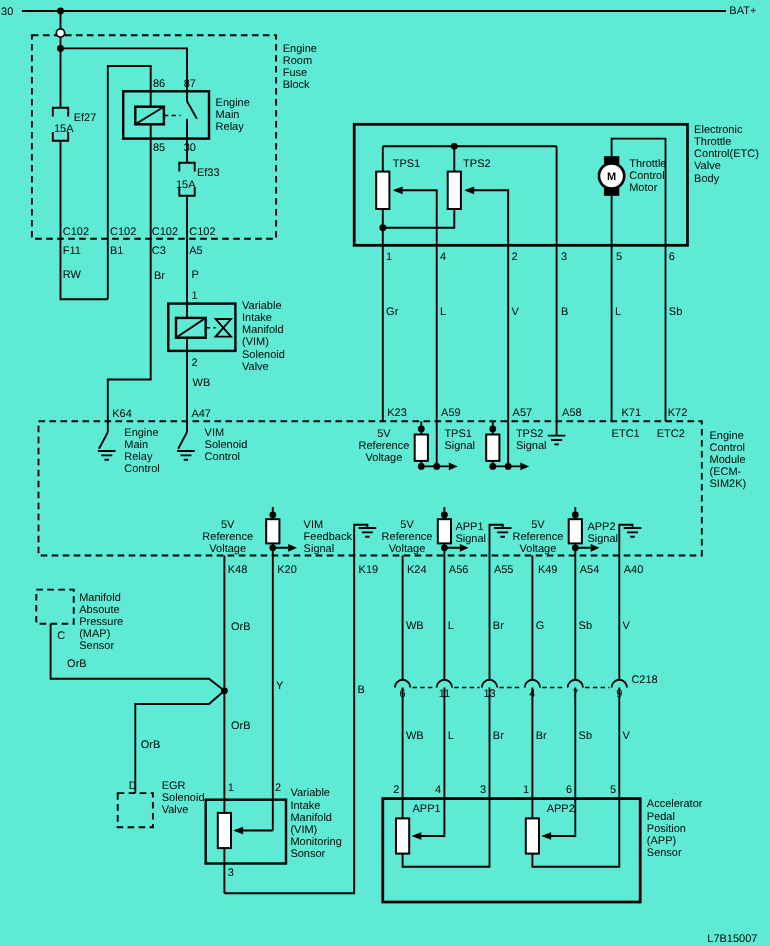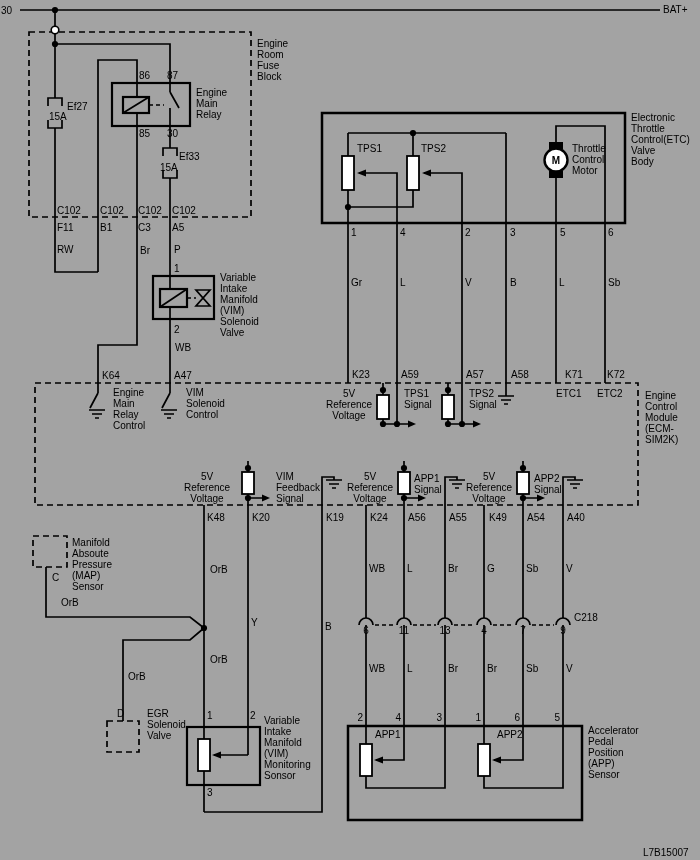--- a/index.html
+++ b/index.html
@@ -1,16 +1,16 @@
 <!DOCTYPE html>
 <html><head>
 <meta charset="utf-8">
 <style>
   html,body{margin:0;padding:0;background:#fff;}
-  #stage{position:relative;width:700px;height:860px;background:#a3a3a3;overflow:hidden;}
+  #stage{position:relative;width:700px;height:860px;background:#5eead4;overflow:hidden;}
   svg{display:block;}
   svg text{font-family:"Liberation Sans","DejaVu Sans",sans-serif;font-size:10px;fill:#000;}
   .w{stroke:#000;stroke-width:1.7;fill:none;}
   .bx{stroke:#000;stroke-width:2.2;fill:none;}
   .bx2{stroke:#000;stroke-width:2.5;fill:none;}
   .db{stroke:#000;stroke-width:1.7;fill:none;stroke-dasharray:6,4;}
   .dl{stroke:#000;stroke-width:1.4;fill:none;stroke-dasharray:4,3;}
   .res{stroke:#000;stroke-width:1.8;fill:#fff;}
   .dot{fill:#000;stroke:none;}
   .arr{fill:#000;stroke:none;}

